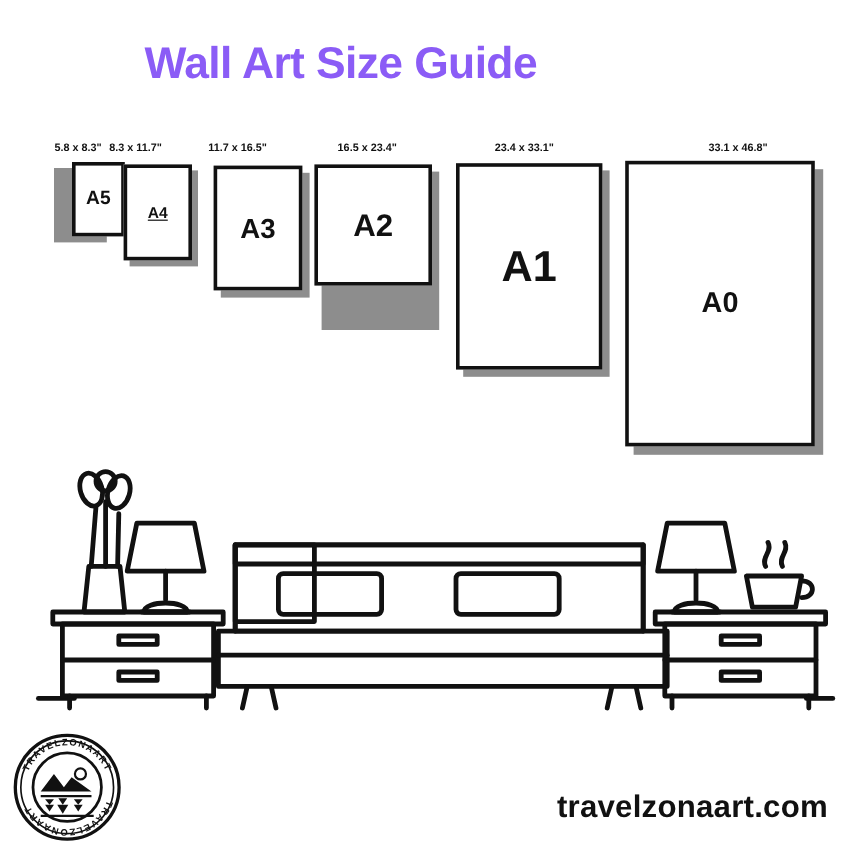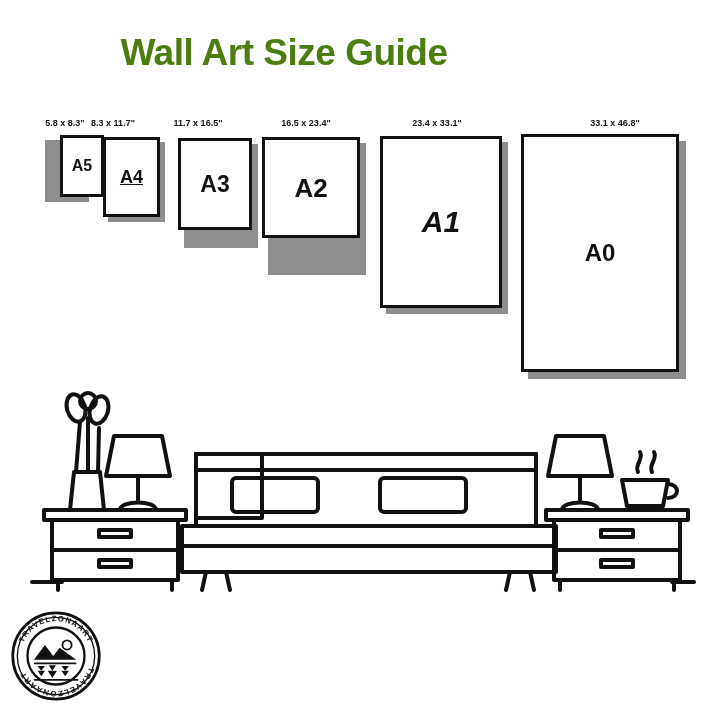--- a/index.html
+++ b/index.html
@@ -25,21 +25,21 @@
   
   #title {
     position: absolute;
     top: 32px;
     left: 0;
     width: 568px;
     text-align: center;
     font-size: 37px;
     font-weight: bold;
     letter-spacing: -0.5px;
-    color: #4d7c0f;
+    color: #8b5cf6;
   }
 
   
   #frames {
     position: absolute;
     left: 0;
     top: 0;
     width: 720px;
     height: 400px;
   }
@@ -120,45 +120,45 @@
       <div class="frame-shadow" style="left:45px; top:140px; width:44px; height:62px;"></div>
       <div class="frame-box" style="left:40px; top:135px; width:44px; height:62px;margin-left:20px;">
         <span class="frame-label" style="font-size:16px;">A5</span>
       </div>
     </div>
 
     <div class="frame-group">
       <div class="frame-dim" style="left:70px; top:118px; width:86px;">8.3 x 11.7"</div>
       <div class="frame-shadow" style="left:108px; top:142px; width:57px; height:80px;"></div>
       <div class="frame-box" style="left:103px; top:137px; width:57px; height:80px;">
-        <span class="frame-label" style="font-size:18px;text-decoration:underline;">A4</span>
+        <span class="frame-label" style="font-size:13px;text-decoration:underline;">A4</span>
       </div>
     </div>
 
     <div class="frame-group">
       <div class="frame-dim" style="left:140px; top:118px; width:116px;">11.7 x 16.5"</div>
       <div class="frame-shadow" style="left:184px; top:144px; width:74px; height:104px;"></div>
-      <div class="frame-box" style="left:178px; top:138px; width:74px; height:92px;">
+      <div class="frame-box" style="left:178px; top:138px; width:74px; height:104px;">
         <span class="frame-label" style="font-size:23px;">A3</span>
       </div>
     </div>
 
     <div class="frame-group">
       <div class="frame-dim" style="left:232px; top:118px; width:148px;">16.5 x 23.4"</div>
       <div class="frame-shadow" style="left:268px; top:143px; width:98px; height:132px;"></div>
       <div class="frame-box" style="left:262px; top:137px; width:98px; height:101px;">
         <span class="frame-label" style="font-size:26px;">A2</span>
       </div>
     </div>
 
     <div class="frame-group">
       <div class="frame-dim" style="left:344px; top:118px; width:186px;">23.4 x 33.1"</div>
       <div class="frame-shadow" style="left:386px; top:142px; width:122px; height:172px;"></div>
       <div class="frame-box" style="left:380px; top:136px; width:122px; height:172px;">
-        <span class="frame-label" style="font-size:30px;font-style:italic;">A1</span>
+        <span class="frame-label" style="font-size:36px;">A1</span>
       </div>
     </div>
 
     <div class="frame-group">
       <div class="frame-dim" style="left:500px; top:118px; width:230px;">33.1 x 46.8"</div>
       <div class="frame-shadow" style="left:528px; top:141px; width:158px; height:238px;"></div>
       <div class="frame-box" style="left:521px; top:134px; width:158px; height:238px;">
         <span class="frame-label" style="font-size:24px;">A0</span>
       </div>
     </div>
@@ -270,14 +270,15 @@
       <path id="botArc" d="M50,50 m38,0 a38,38 0 1,1 -76,0" fill="none"></path>
     </defs>
     <text font-family="Liberation Sans, sans-serif" font-size="8.5" font-weight="bold" fill="#111111" letter-spacing="1.2">
       <textPath href="#topArc" startOffset="12%">TRAVELZONAART</textPath>
     </text>
     <text font-family="Liberation Sans, sans-serif" font-size="8.5" font-weight="bold" fill="#111111" letter-spacing="1.2">
       <textPath href="#botArc" startOffset="10%">TRAVELZONAART</textPath>
     </text>
   </svg>
 
+  <div id="brand-url">travelzonaart.com</div>
 
 </div>
 
 </body></html>

